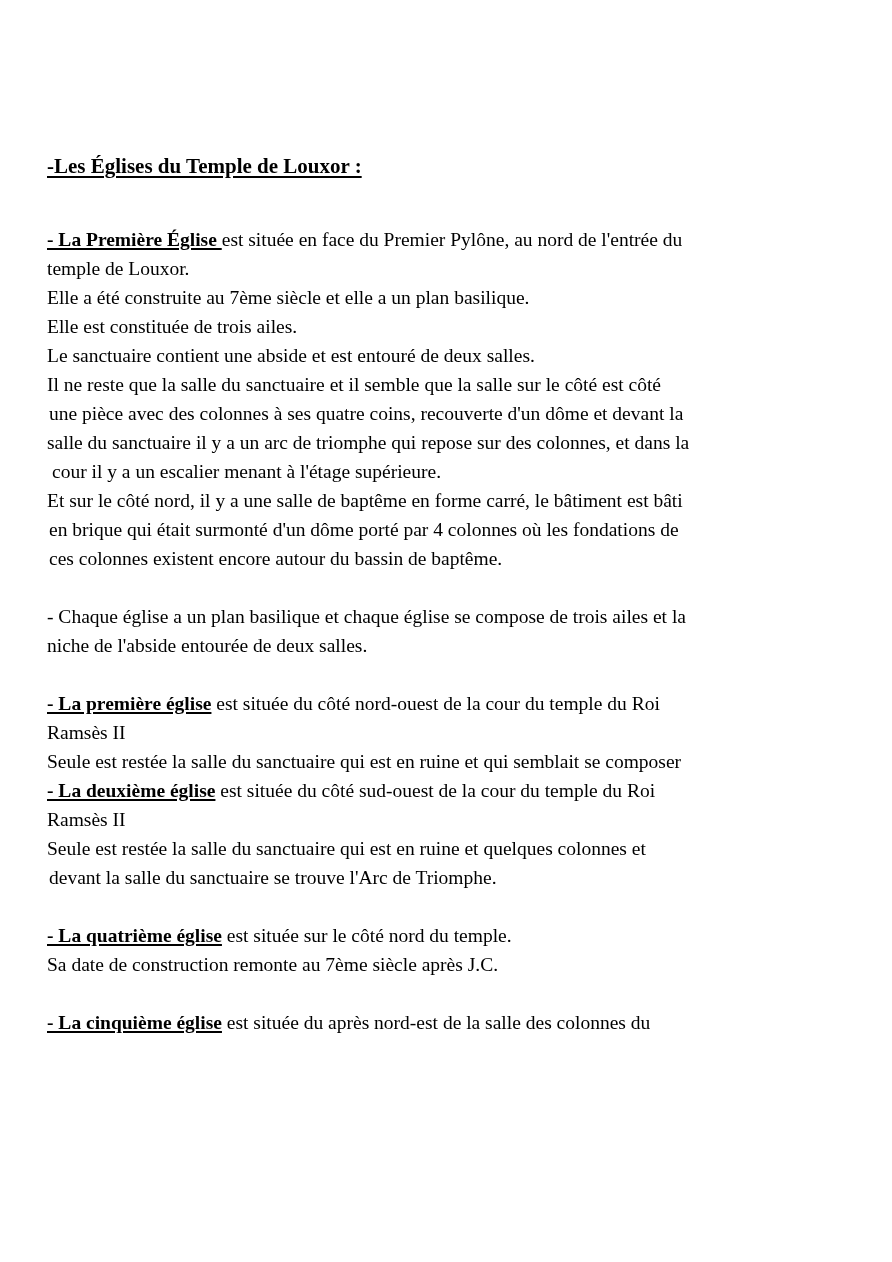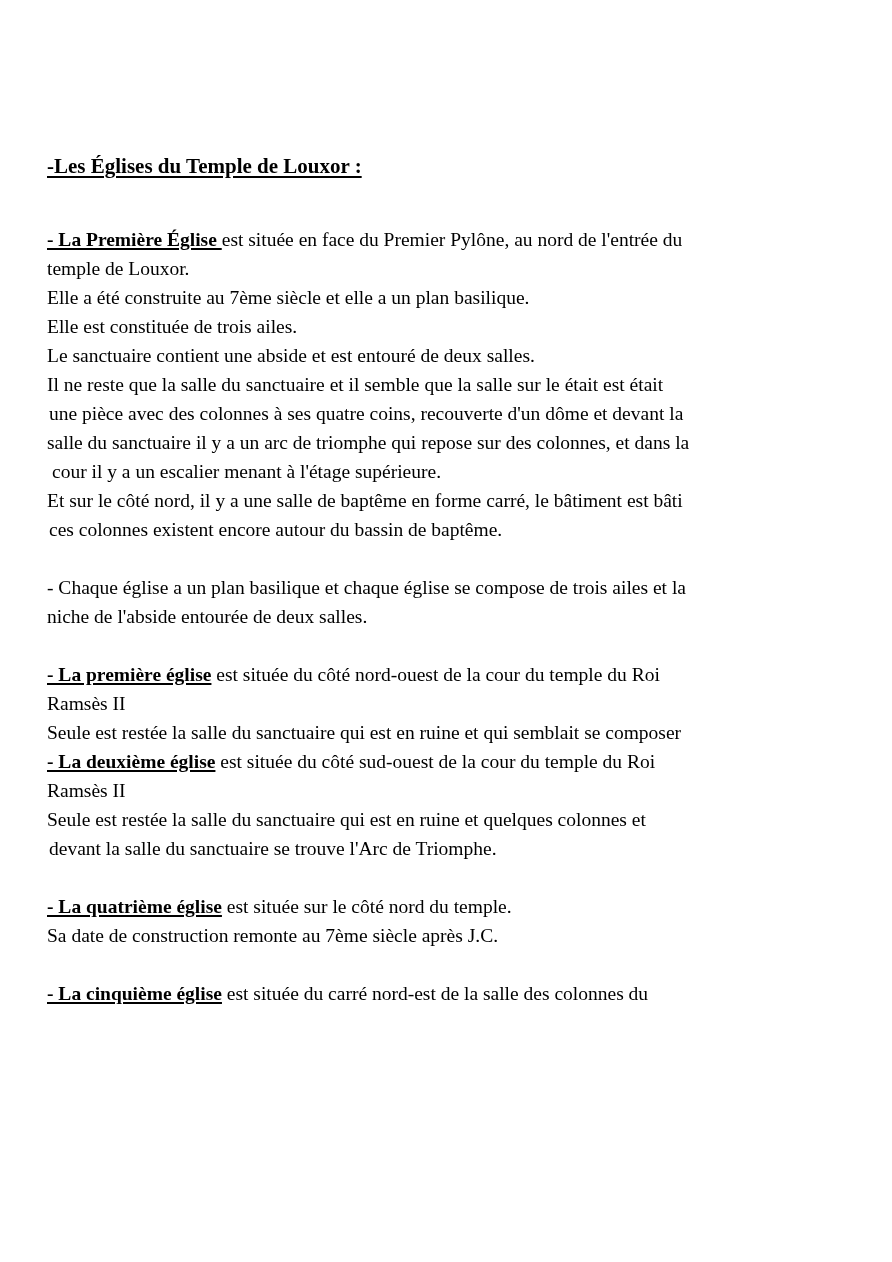--- a/index.html
+++ b/index.html
@@ -63,25 +63,26 @@
     <div class="doc-title"><span class="u">-Les Églises du Temple de Louxor :</span></div>
 
     <div class="spacer-1"></div>
 
     <div class="block">
       <div class="line"><span class="lead">- La Première Église </span><span>est située en face du Premier Pylône, au nord de l'entrée  du</span></div>
       <div class="line">temple de Louxor.</div>
       <div class="line">Elle a été construite au 7ème siècle et elle a un plan basilique.</div>
       <div class="line">Elle est constituée de trois ailes.</div>
       <div class="line">Le sanctuaire contient une abside et est entouré de deux salles.</div>
-      <div class="line">Il ne reste que la salle du sanctuaire et il semble que la salle sur le était est était</div>
+      <div class="line">Il ne reste que la salle du sanctuaire et il semble que la salle sur le côté est côté</div>
       <div class="line ind-1">une pièce avec des colonnes à ses quatre coins, recouverte d'un dôme et devant la</div>
       <div class="line">salle du sanctuaire il y a un arc de triomphe qui repose sur des colonnes, et dans la</div>
       <div class="line ind-2">cour il y a un escalier menant à l'étage supérieure.</div>
       <div class="line">Et sur le côté nord, il y a une salle de baptême en forme carré, le bâtiment est  bâti</div>
+      <div class="line ind-1">en brique  qui était surmonté d'un dôme porté par 4 colonnes où les fondations de</div>
       <div class="line ind-1">ces colonnes existent encore autour du bassin de baptême.</div>
     </div>
 
     <div class="spacer"></div>
 
     <div class="block">
       <div class="line">- Chaque église a un plan basilique et chaque église se compose de trois ailes et la</div>
       <div class="line">niche de l'abside entourée de deux salles.</div>
     </div>
 
@@ -103,17 +104,17 @@
     <div class="spacer"></div>
 
     <div class="block">
       <div class="line"><span class="lead">- La quatrième église</span><span> est située sur le côté nord du temple.</span></div>
       <div class="line">Sa date de construction remonte au 7ème siècle après J.C.</div>
     </div>
 
     <div class="spacer"></div>
 
     <div class="block">
-      <div class="line"><span class="lead">- La cinquième église</span><span> est située du carré nord-est de la salle des colonnes du</span></div>
+      <div class="line"><span class="lead">- La cinquième église</span><span> est située du après nord-est de la salle des colonnes du</span></div>
     </div>
 
   </div>
 </div>
 
 </body></html>

